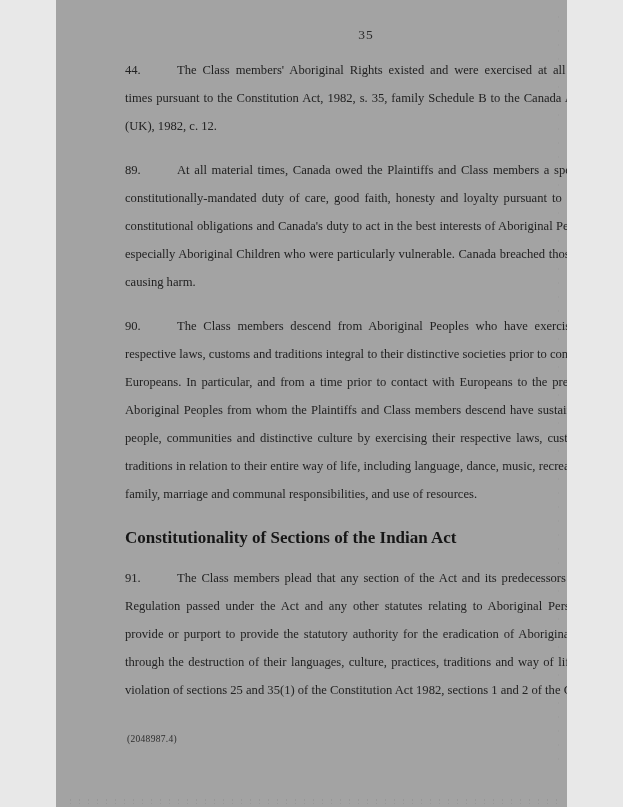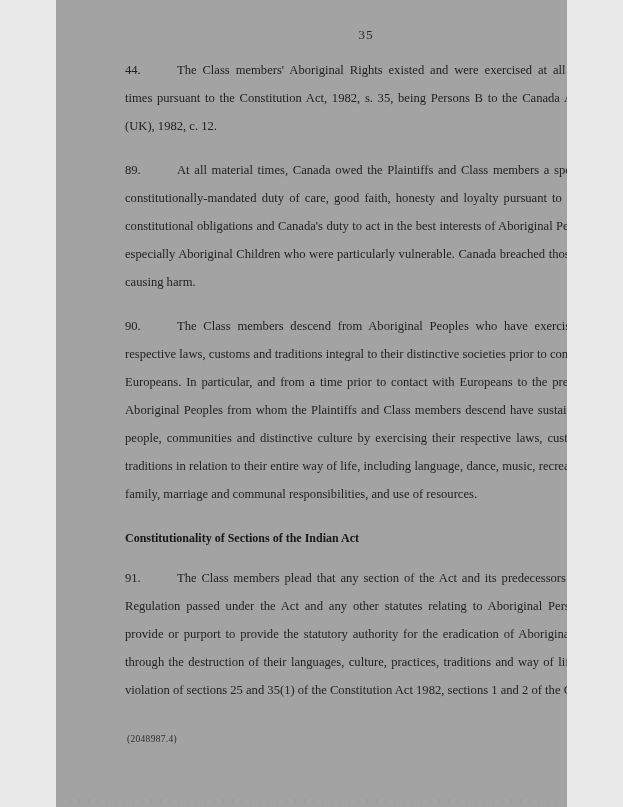--- a/index.html
+++ b/index.html
@@ -38,21 +38,21 @@
     line-height: 28px;
     text-align: justify;
     margin: 0 0 16px 0;
     color: #222;
   }
   .pnum {
     display: inline-block;
     width: 52px;
   }
   .heading {
-    font-size: 12px;
+    font-size: 17px;
     font-weight: bold;
     line-height: 28px;
     margin: 0 0 12px 0;
     color: #161616;
   }
   .it { }
   .bd { font-weight: bold; }
   .footer-id {
     position: absolute;
     left: 71px;
@@ -98,21 +98,21 @@
 </head>
 <body>
 
 <div class="page">
 
   <div class="pagehead">35</div>
 
   <div class="content">
 
     <p class="para">
-      <span class="pnum">44.</span><span><span>The Class members' Aboriginal Rights existed and were exercised at all relevant times pursuant to the </span><span class="it">Constitution Act, 1982</span><span>, s. 35, being Persons B to the </span><span class="it">Canada Act 1977</span><span> (UK), 1982, c. 12.</span></span>
+      <span class="pnum">44.</span><span><span>The Class members' Aboriginal Rights existed and were exercised at all relevant times pursuant to the </span><span class="it">Constitution Act, 1982</span><span>, s. 35, family Schedule B to the </span><span class="it">Canada Act 1977</span><span> (UK), 1982, c. 12.</span></span>
     </p>
 
     <p class="para">
       <span class="pnum">89.</span><span><span>At all material times, Canada owed the Plaintiffs and Class members a special and constitutionally-mandated duty of care, good faith, honesty and loyalty pursuant to Canada's constitutional obligations and Canada's duty to act in the best interests of Aboriginal People and especially Aboriginal Children who were particularly vulnerable.  Canada breached those duties, causing harm.</span></span>
     </p>
 
     <p class="para">
       <span class="pnum">90.</span><span><span>The Class members descend from Aboriginal Peoples who have exercised their respective laws, customs and traditions integral to their distinctive societies prior to contact with Europeans.  In particular, and from a time prior to contact with Europeans to the present, the Aboriginal Peoples from whom the Plaintiffs and Class members descend have sustained their people, communities and distinctive culture by exercising their respective laws, customs and traditions in relation to their entire way of life, including language, dance, music, recreation, art, family, marriage and communal responsibilities, and use of resources.</span></span>
     </p>
 

